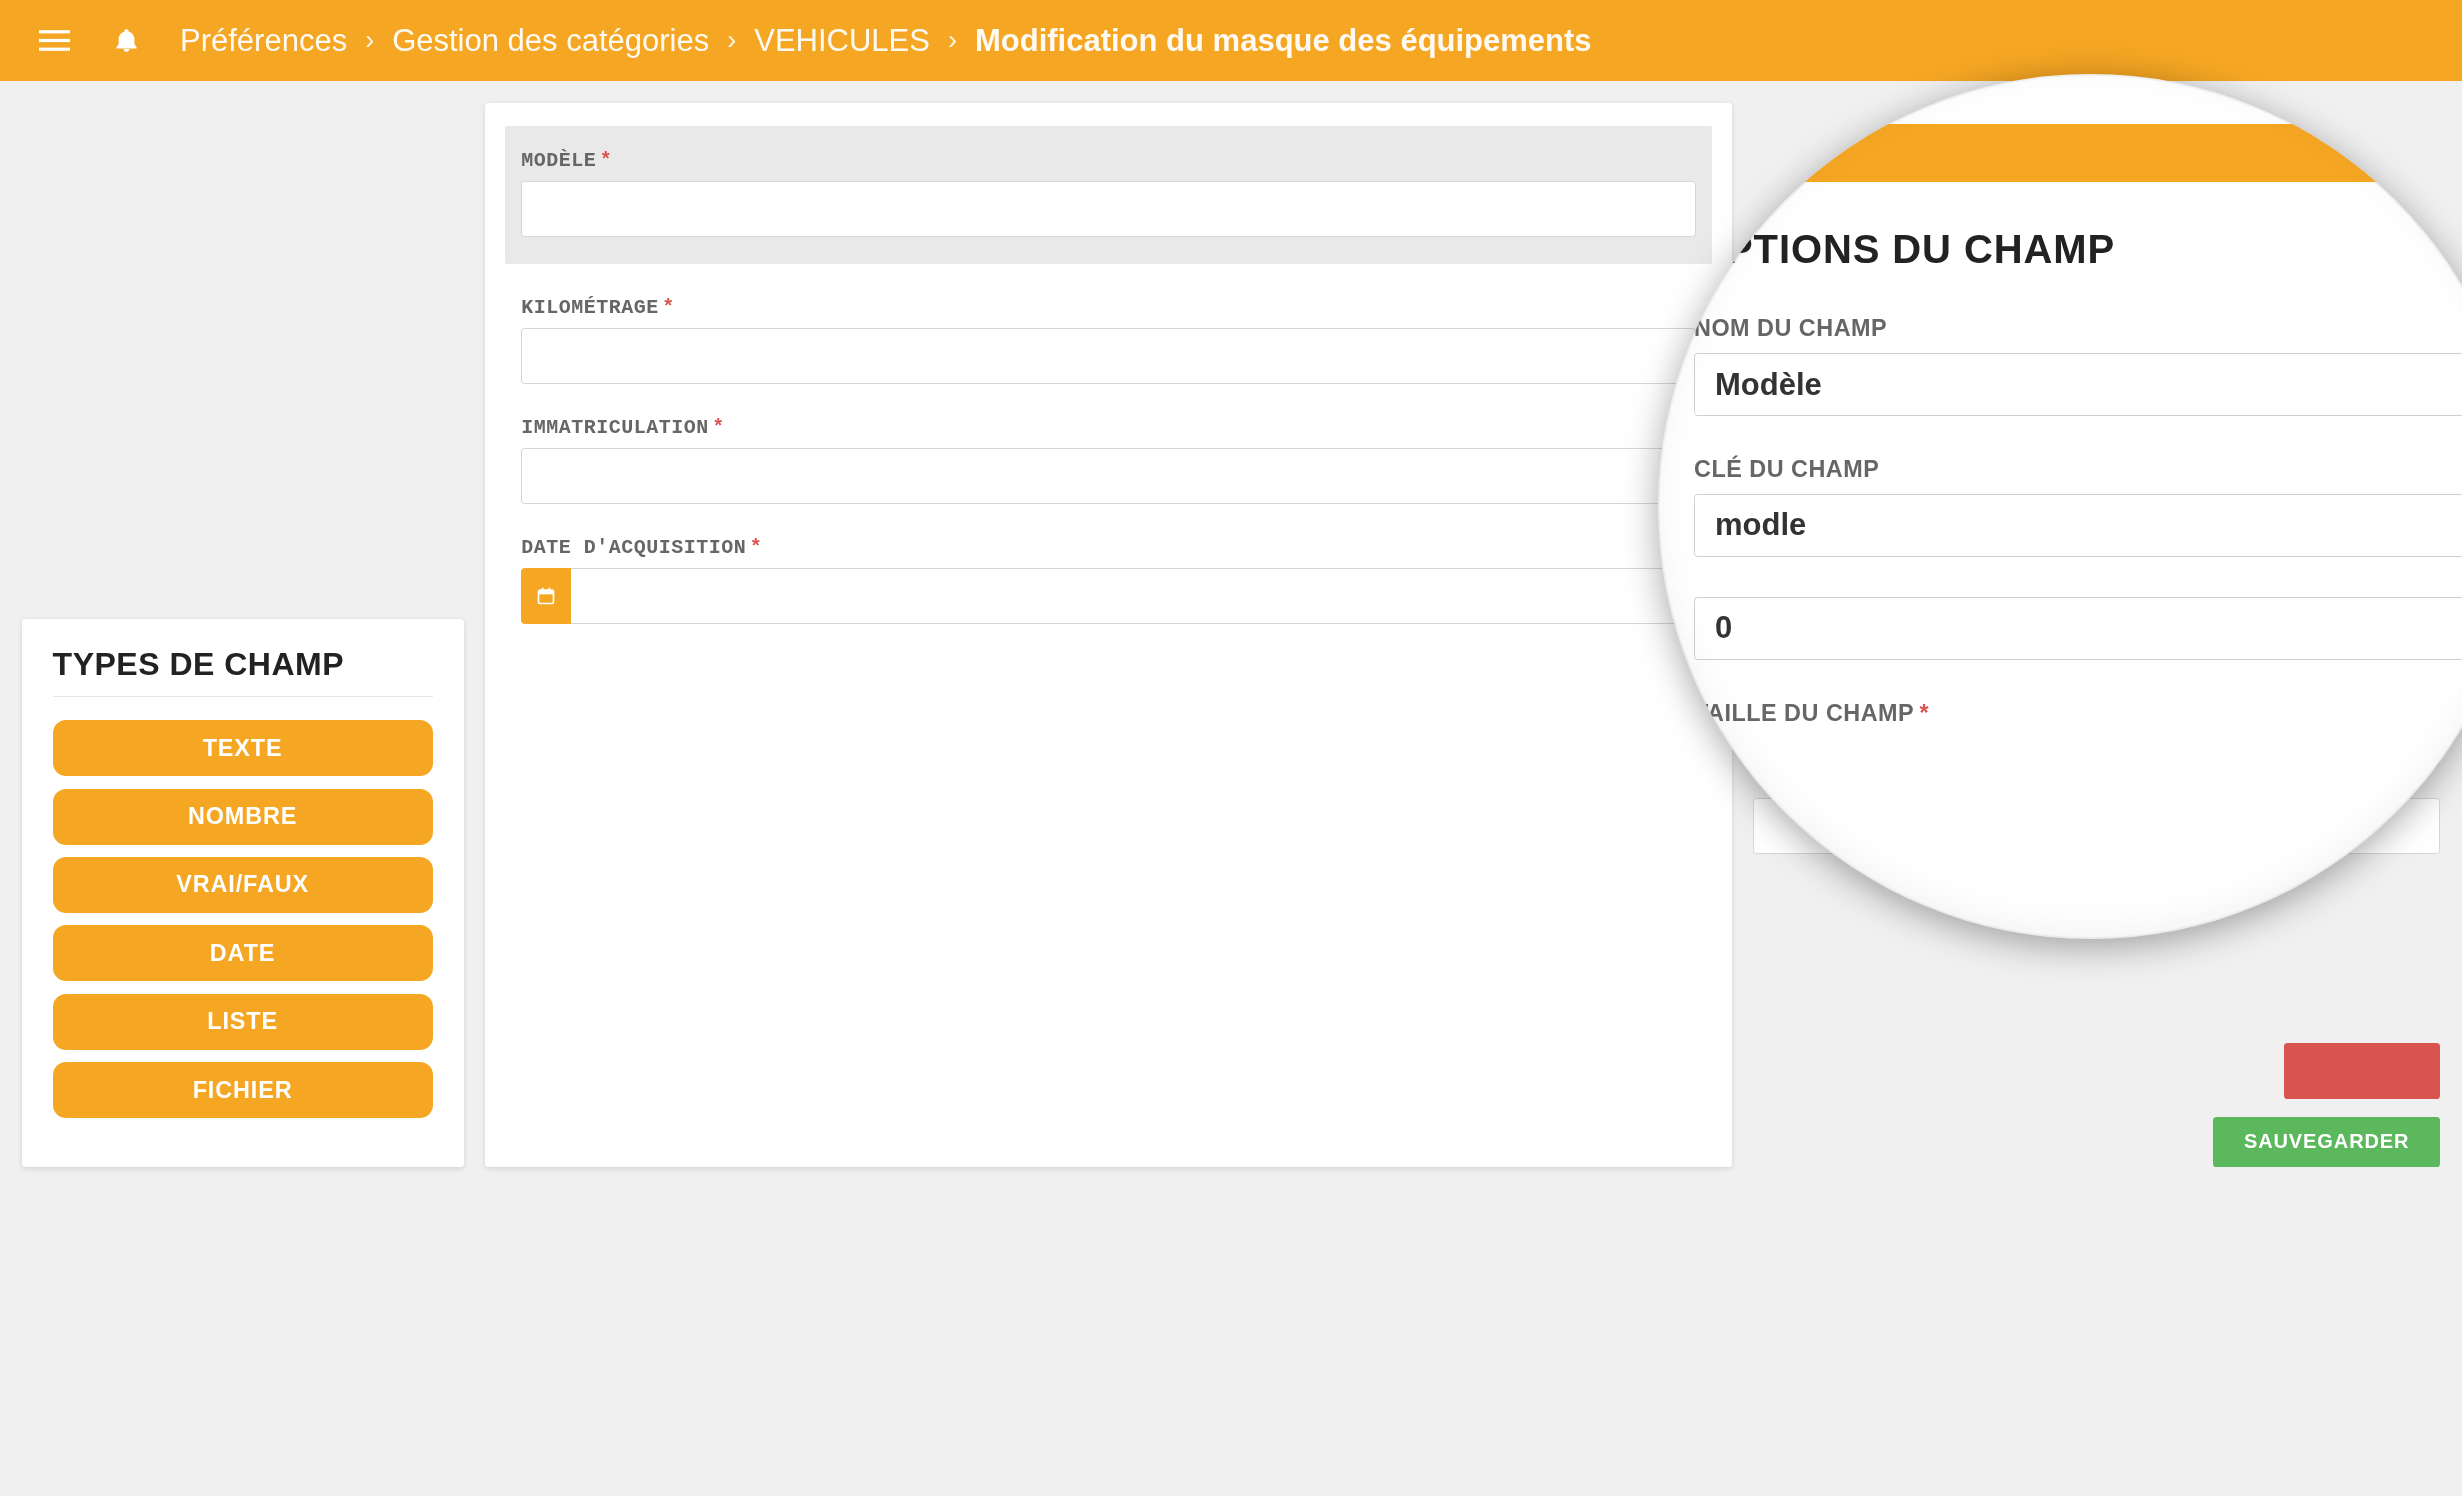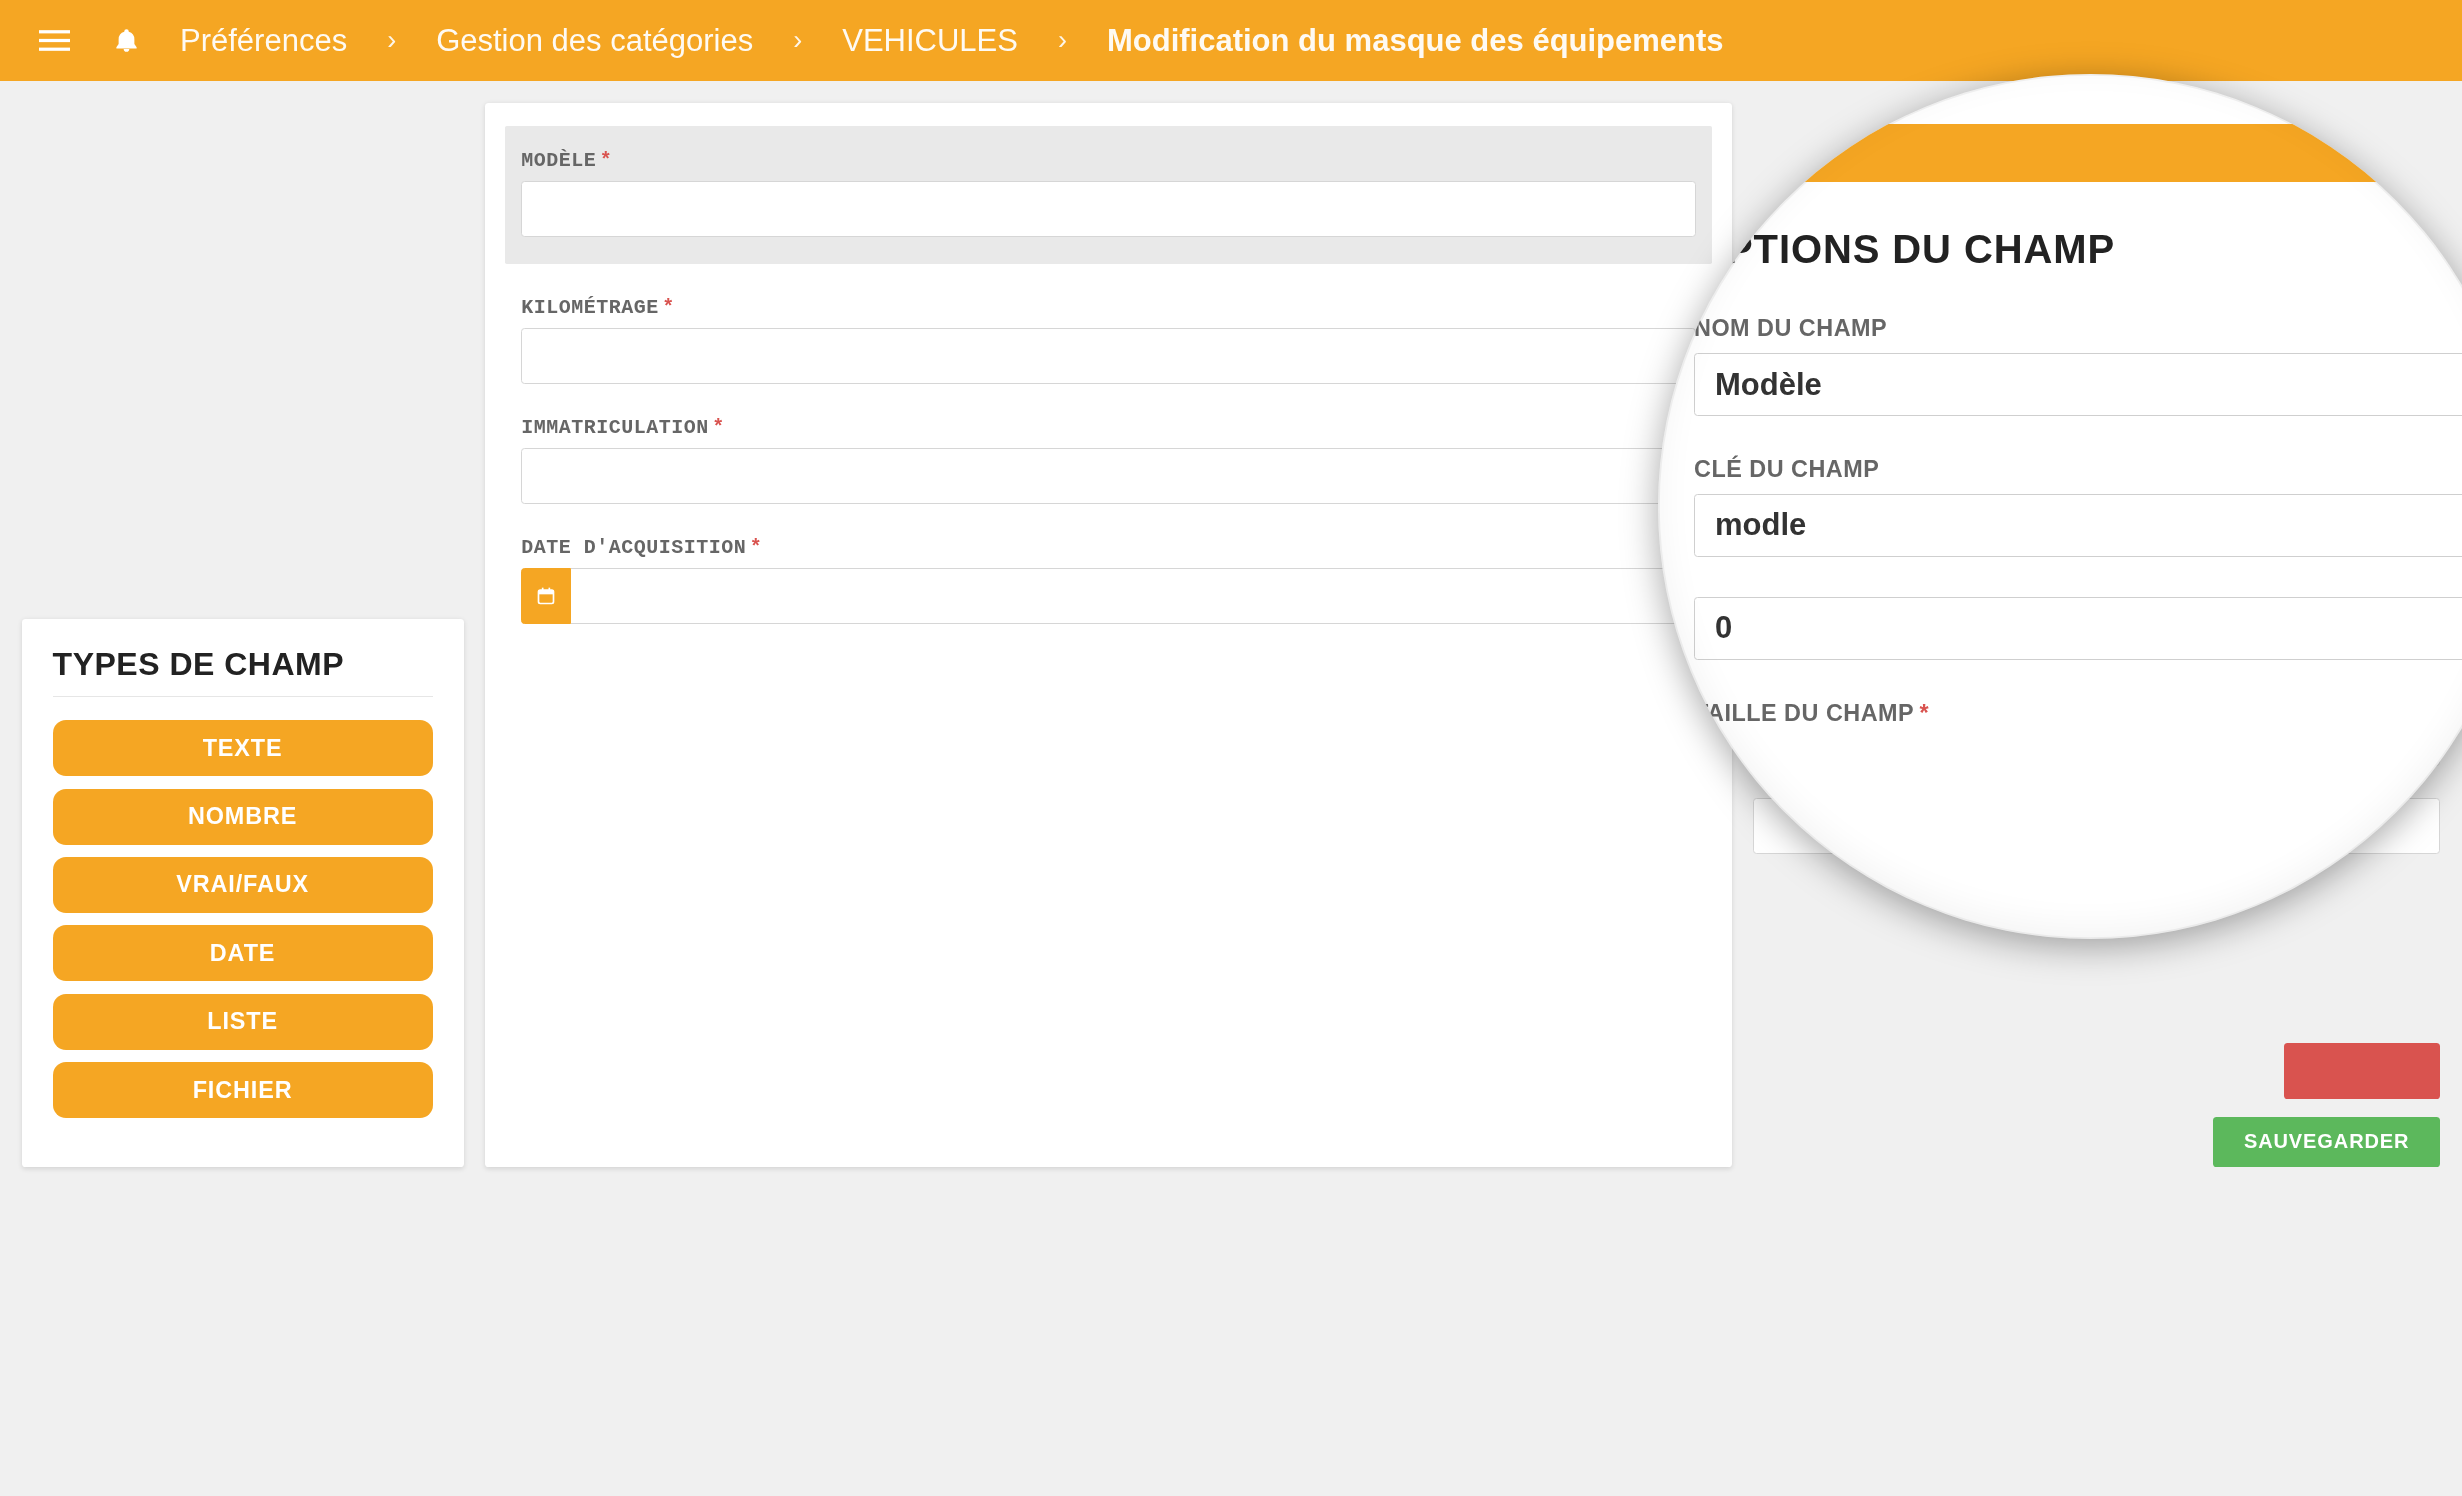--- a/index.html
+++ b/index.html
@@ -15,21 +15,21 @@
     align-items: center;
     padding: 0 36px;
     color: #fff;
     gap: 36px;
   }
   .menu-icon, .bell-icon {
     width: 36px; height: 36px;
     display: flex; align-items: center; justify-content: center;
   }
   .breadcrumb {
-    display: flex; align-items: center; gap: 40px;
+    display: flex; align-items: center; gap: 18px;
     font-size: 31px;
     font-weight: 500;
   }
   .breadcrumb span.sep { opacity: 0.9; font-size: 27px; }
   .breadcrumb .crumb { color: #fff; opacity: 0.95; }
   .breadcrumb .crumb.active { font-weight: 800; }
 
   .workspace {
     display: flex;
     gap: 21.6px;

